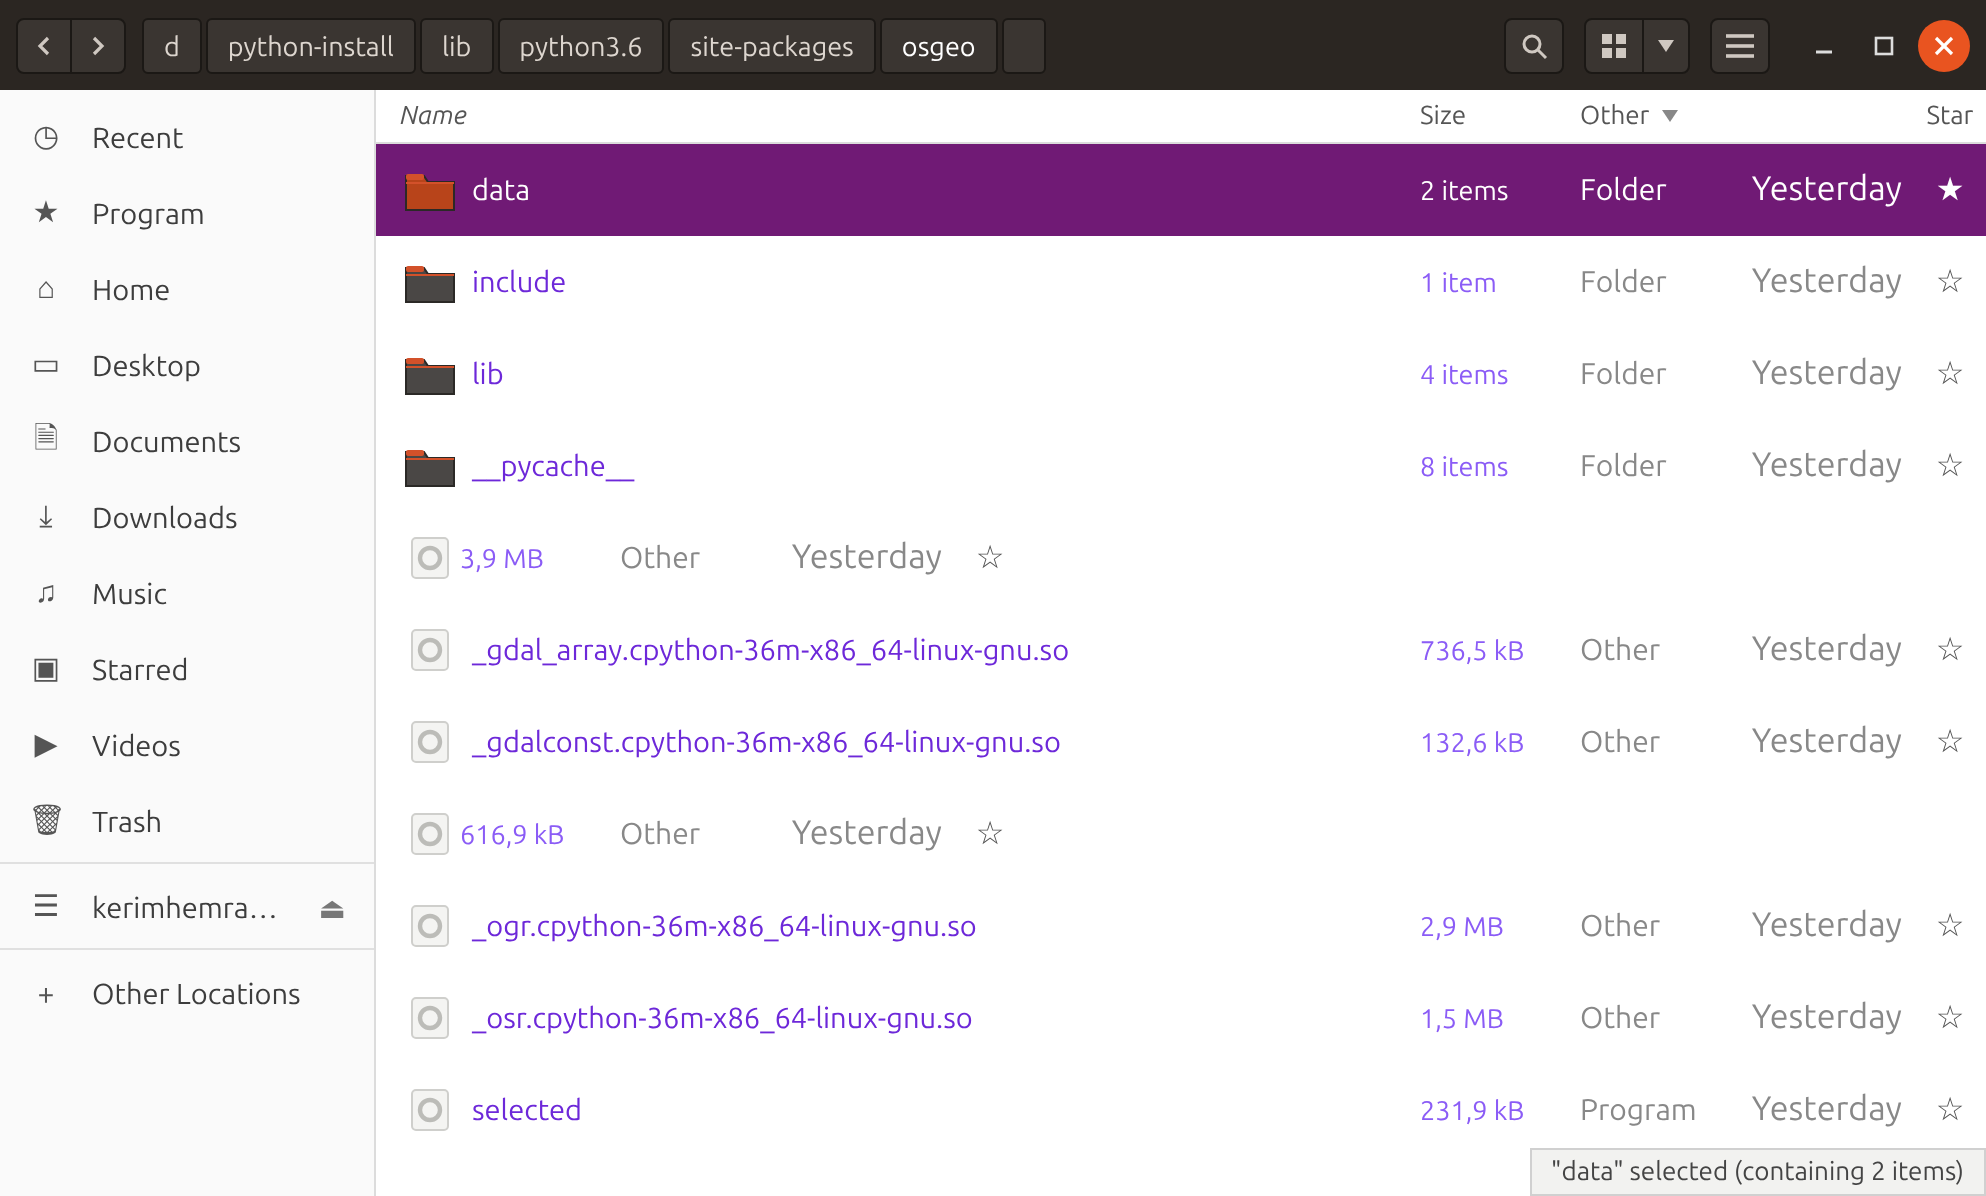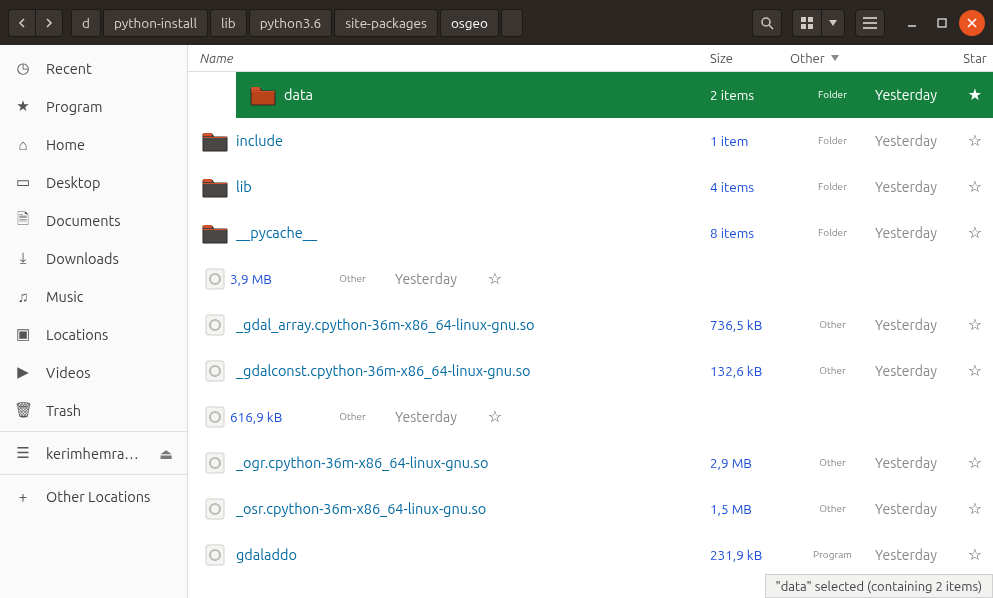--- a/index.html
+++ b/index.html
@@ -93,26 +93,26 @@
   .col-star{width:36px;text-align:center;}
   .rows { flex:1; overflow:hidden; }
   .row {
     height:46px;
     display:flex;align-items:center;
     padding-left:12px;
     border-bottom:1px solid transparent;
     color:#3d3d3d;
   }
   .row .ficon{ width:30px;height:30px;display:flex;align-items:center;justify-content:center; }
-  .row .fname{ flex:1;padding-left:6px;font-size:14.5px;color:#0369a1; }
-  .row .fsize{ width:80px;color:#1d4ed8;font-size:13.5px; }
-  .row .ftype{ width:85px;color:#888;font-size:10px;text-align:center; }
-  .row .fmod{ width:82px;color:#888;font-size:14px;padding-right:6px; }
+  .row .fname{ flex:1;padding-left:6px;font-size:14.5px;color:#6d28d9; }
+  .row .fsize{ width:80px;color:#8b5cf6;font-size:13.5px; }
+  .row .ftype{ width:85px;color:#888;font-size:15px; }
+  .row .fmod{ width:82px;color:#888;font-size:17px;text-align:right;padding-right:6px; }
   .row .fstar{ width:36px;text-align:center;color:#555;font-size:16px; }
-  .row.selected { background:#15803d;margin-left:48px; }
+  .row.selected { background:#701a75; }
   .row.selected .fname,.row.selected .fsize,.row.selected .ftype,.row.selected .fmod,.row.selected .fstar{color:#fff;}
   .folder-svg{width:26px;height:22px;}
   .lib-svg{width:22px;height:22px;}
   .statusbar{
     position:absolute;right:0;bottom:0;
     height:24px;background:#f2f2f0;border:1px solid #d0d0d0;
     display:flex;align-items:center;
     font-size:13px;color:#444;padding:0 10px;
   }
 </style>
@@ -216,21 +216,21 @@
         <div class="sb-item">
           <span class="icon">⤓</span>
           <span>Downloads</span>
         </div>
         <div class="sb-item">
           <span class="icon">♫</span>
           <span>Music</span>
         </div>
         <div class="sb-item">
           <span class="icon">▣</span>
-          <span>Locations</span>
+          <span>Starred</span>
         </div>
         <div class="sb-item">
           <span class="icon">▶</span>
           <span>Videos</span>
         </div>
         <div class="sb-item">
           <span class="icon">🗑</span>
           <span>Trash</span>
         </div>
       </div>
@@ -395,21 +395,21 @@
           <span class="fmod">Yesterday</span>
           <span class="fstar">☆</span>
         </div>
         <div class="row">
           <span class="ficon">
             <svg class="lib-svg" viewBox="0 0 22 22">
               <rect x="2" y="1" width="18" height="20" rx="2" fill="#f4f4f2" stroke="#cfcfcc"></rect>
               <circle cx="11" cy="11" r="5" fill="none" stroke="#bcbcb8" stroke-width="2.2"></circle>
             </svg>
           </span>
-          <span class="fname">gdaladdo</span>
+          <span class="fname">selected</span>
           <span class="fsize">231,9 kB</span>
           <span class="ftype">Program</span>
           <span class="fmod">Yesterday</span>
           <span class="fstar">☆</span>
         </div>
       </div>
     <div class="statusbar">"data" selected  (containing 2 items)</div>
   </div>
 </div>
 

